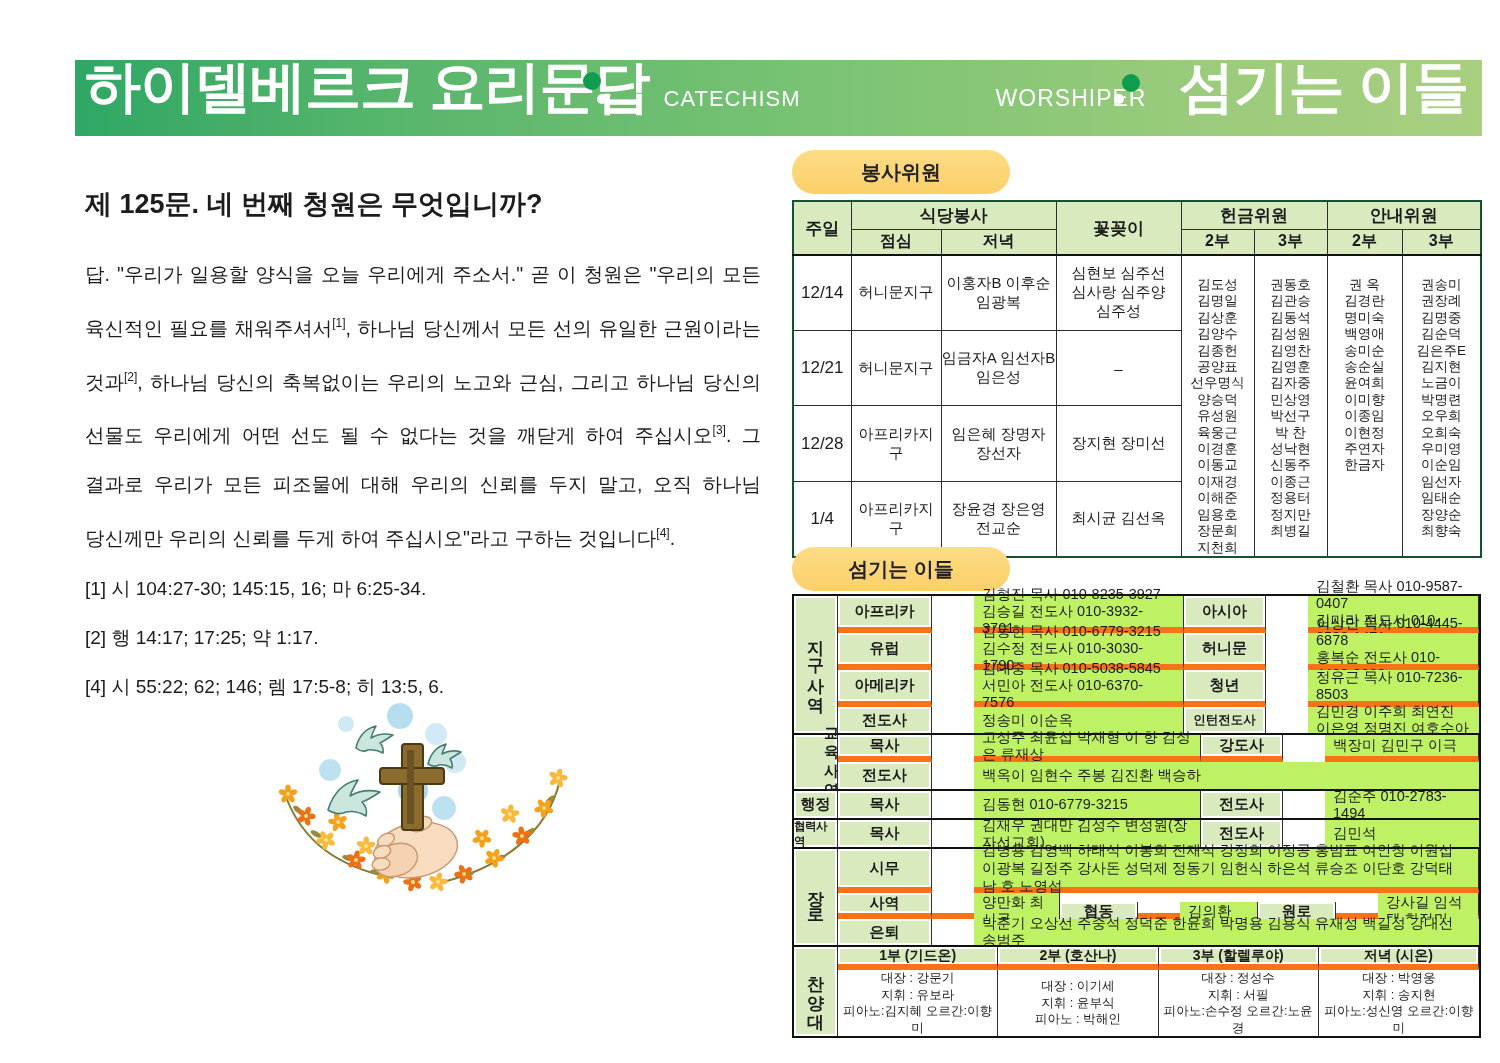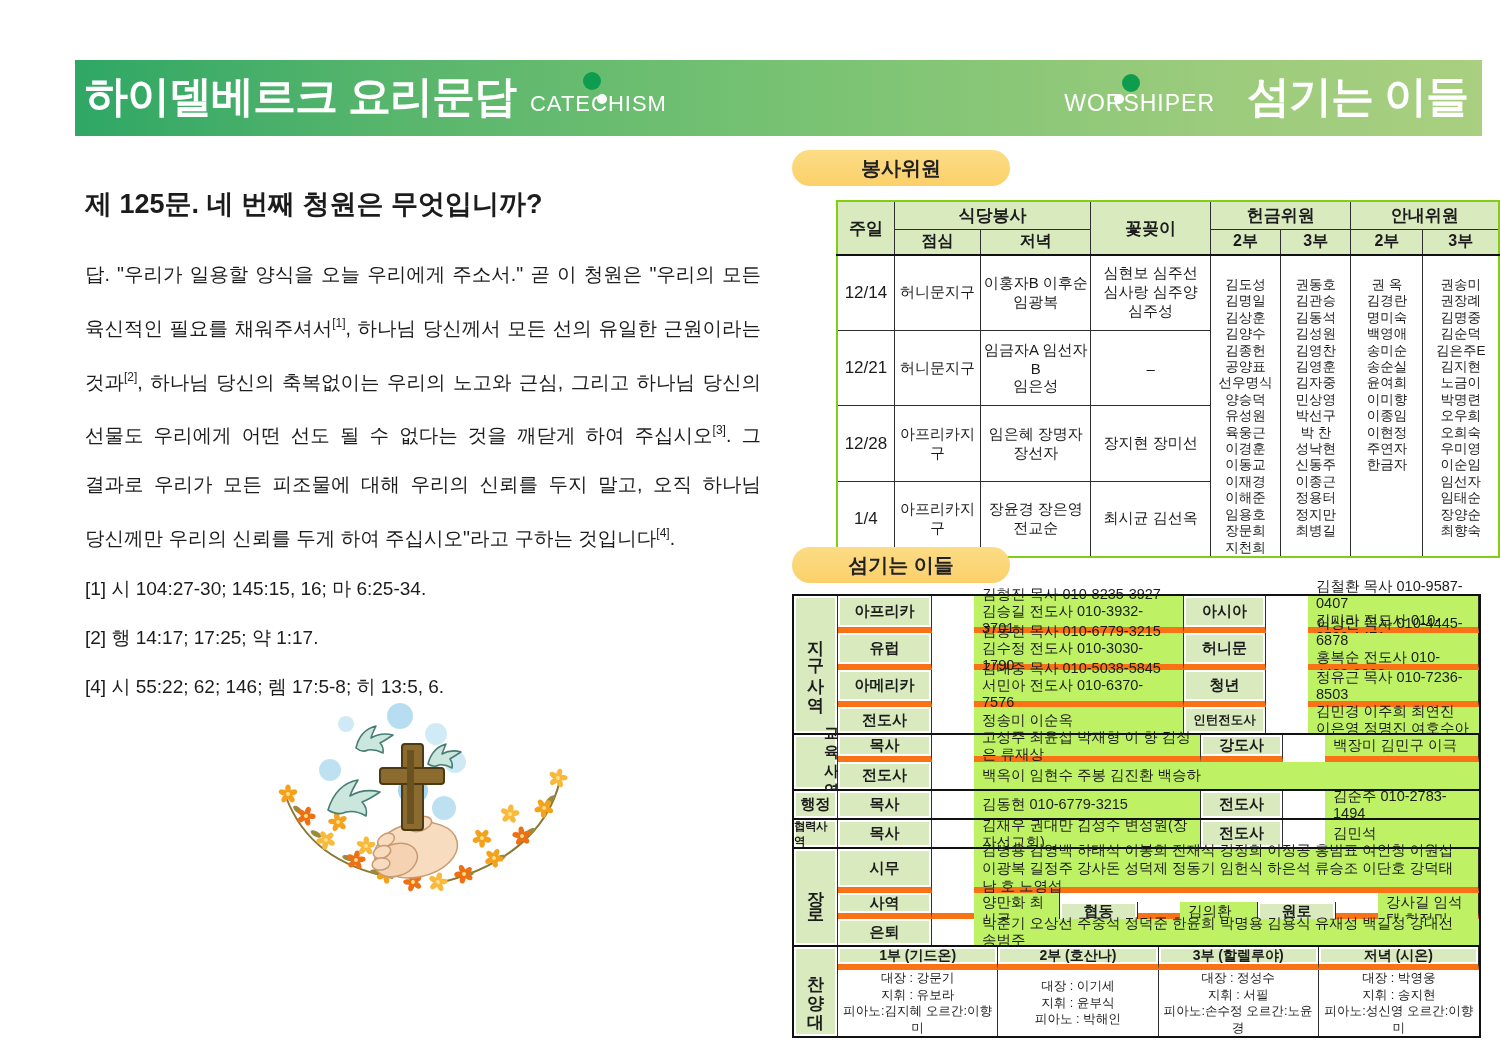--- a/index.html
+++ b/index.html
@@ -3,47 +3,47 @@
 <meta charset="utf-8">
 <style>
   * { margin:0; padding:0; box-sizing:border-box; }
   html,body { width:1500px; height:1063px; background:#fff; font-family:"Liberation Sans","DejaVu Sans",sans-serif; color:#1c1c1c; overflow:hidden; }
   .page { position:relative; width:1500px; height:1063px; background:#fff; }
 
   
   .band { position:absolute; left:75px; top:60px; right:18px; height:76px;
           background:linear-gradient(90deg,#2fa765 0%,#57b56c 22%,#7cc474 55%,#9bcb7c 80%,#a9cf80 100%); }
   .band-left { position:absolute; left:10px; bottom:10px; display:flex; align-items:baseline; gap:14px; color:#fff; }
-  .band-title { font-size:43px; font-weight:700; letter-spacing:-1px;text-align:center; }
+  .band-title { font-size:56px; font-weight:700; letter-spacing:-1px;text-align:center; }
   .band-sub { font-size:22px; letter-spacing:1px; }
   .band-right { position:absolute; right:14px; bottom:10px; display:flex; align-items:baseline; gap:32px; color:#fff; }
   .band-label { font-size:23px; letter-spacing:1px; }
   .dot { position:absolute; border-radius:50%; }
   .dot-green { width:18px; height:18px; background:#0e9d4f; }
   .dot-white { width:10px; height:10px; background:#fff; }
 
   
   .leftcol { position:absolute; left:85px; top:186px; width:676px; }
   .q-title { font-size:27px; font-weight:700; margin-bottom:28px; }
   .answer { font-size:19.5px; line-height:49px; text-align:justify; word-break:keep-all; }
   .answer sup { font-size:12px; }
   .refs { margin-top:2px; font-size:19px; line-height:49px; }
 
   .illus { position:absolute; left:268px; top:682px; }
 
   
-  .pill { position:absolute; width:218px; height:36px; border-radius:22px;
+  .pill { position:absolute; width:218px; height:44px; border-radius:22px;
           background:linear-gradient(180deg,#fcdc85,#fbd06a); display:flex; align-items:center; justify-content:center;
           font-size:20px; font-weight:700; color:#222; }
   .prelines { white-space:pre-line; }
 
   
   table.vol { position:absolute; left:792px; top:200px; border-collapse:collapse; table-layout:fixed; }
   table.vol, table.vol th, table.vol td { border:1px solid #2e2e2e; }
-  table.vol { border:2px solid #84cc16;margin-left:44px; }
+  table.vol { border:2px solid #14532d; }
   table.vol th { background:#d9eabf; font-size:17px; font-weight:700; }
   table.vol .h2 th { font-size:16px; }
   table.vol thead { border-bottom:2px solid #111; }
   table.vol td { text-align:center; font-size:15px; vertical-align:middle; background:#fff; }
   table.vol td.date { font-size:17px; }
   table.vol td.names { font-size:13.5px; line-height:16.4px; vertical-align:top; padding-top:21px; }
 
   
   .srv { position:absolute; left:792px; top:594px; width:689px; border:2px solid #111; background:#fff; }
   .sec { display:grid; border-bottom:2px solid #111; }

